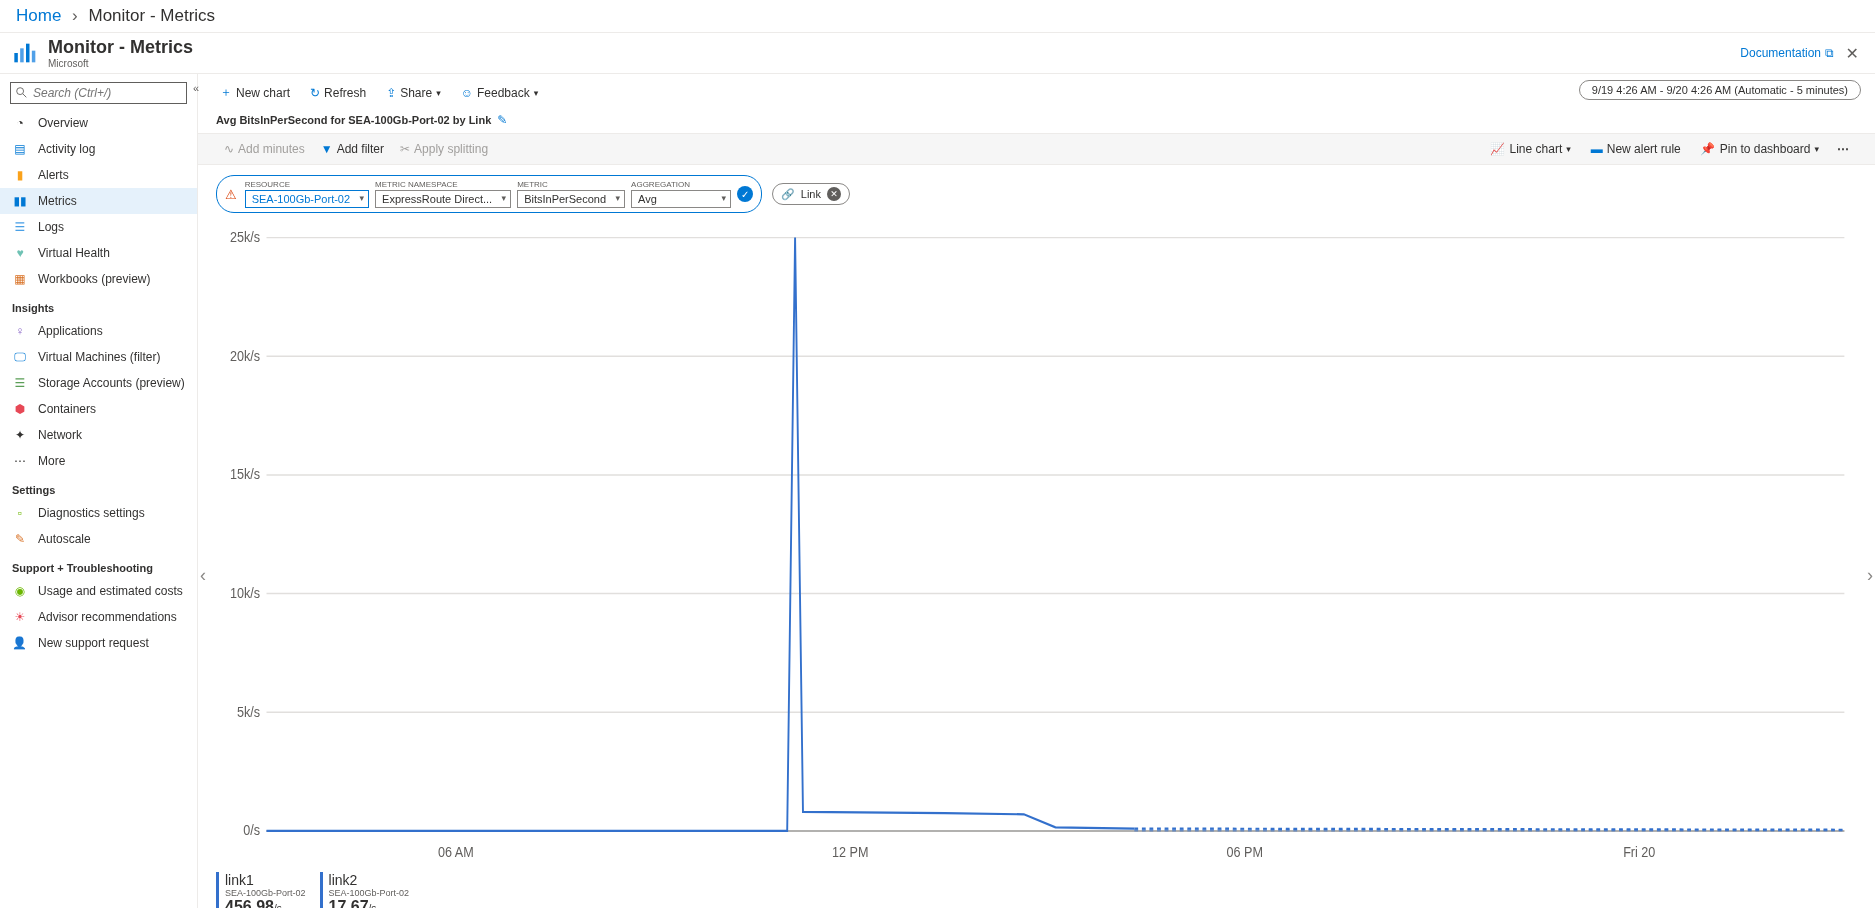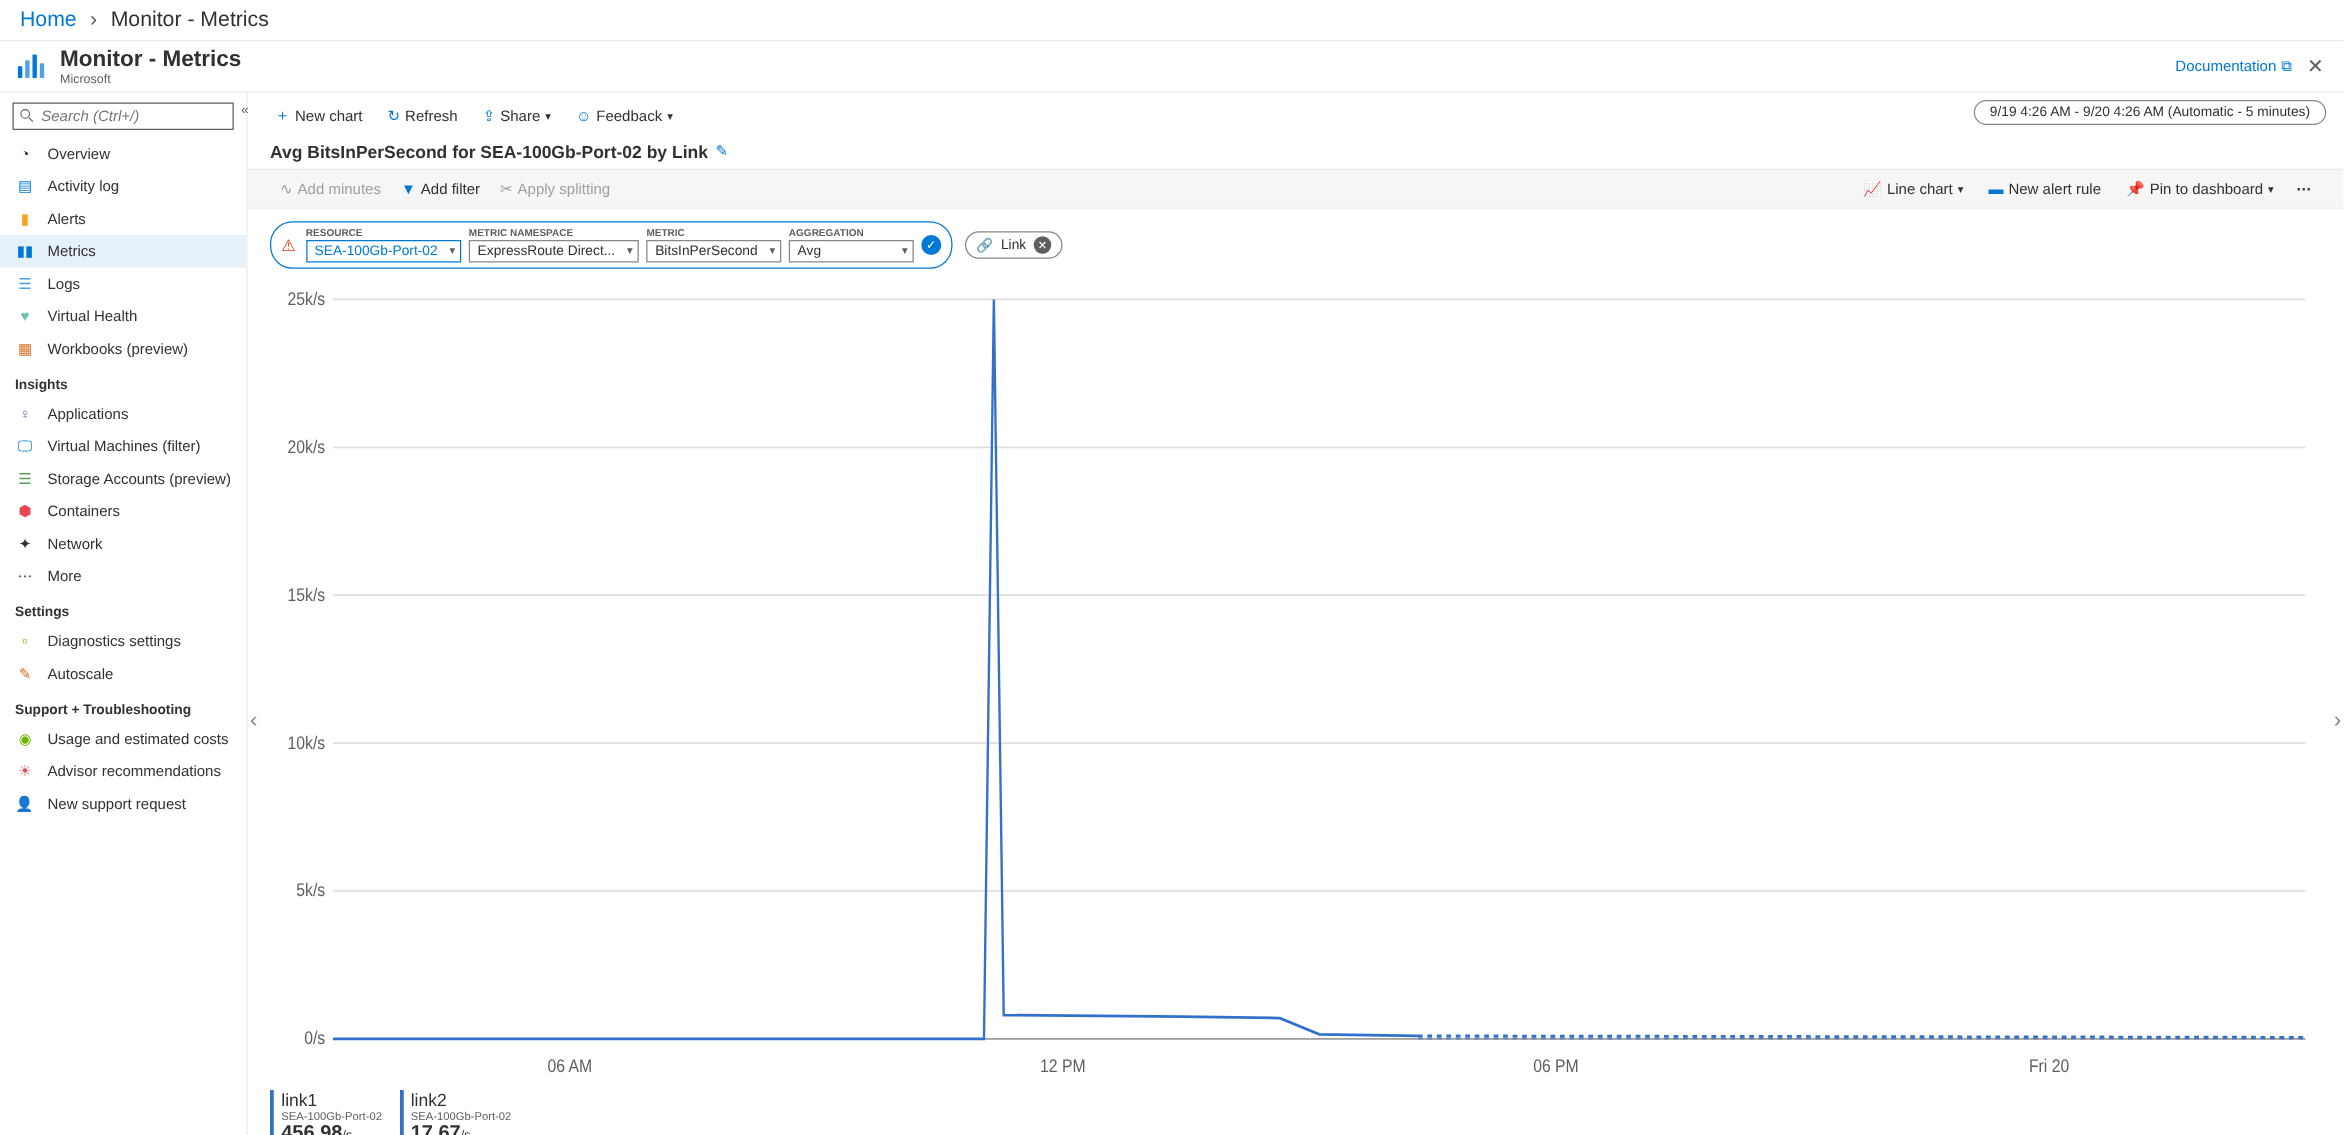--- a/index.html
+++ b/index.html
@@ -35,37 +35,37 @@
 .main { flex: 1; display: flex; flex-direction: column; overflow: hidden; }
 
 
 .toolbar { display: flex; align-items: center; padding: 6px 14px; gap: 4px; position: relative; }
 .tb-btn { display: inline-flex; align-items: center; gap: 4px; padding: 4px 8px; font-size: 12px; color: #323130; cursor: pointer; border: none; background: none; }
 .tb-btn .icon { color: #0078d4; }
 .time-pill { position: absolute; right: 14px; top: 6px; border: 1px solid #8a8886; border-radius: 12px; padding: 3px 12px; font-size: 11px; cursor: pointer; }
 
 
 .chart-title-row { display: flex; align-items: center; padding: 2px 18px 6px 18px; }
-.chart-title { font-size: 14px; font-weight: 600; }
+.chart-title { font-size: 11px; font-weight: 600; }
 .edit-pen { color: #0078d4; margin-left: 6px; cursor: pointer; }
 
 
 .toolbar2 { display: flex; align-items: center; padding: 4px 18px; background: #f6f6f6; border-top: 1px solid #edebe9; border-bottom: 1px solid #edebe9; }
 .tb2-btn { display: inline-flex; align-items: center; gap: 4px; padding: 3px 8px; font-size: 12px; cursor: pointer; }
 .tb2-btn.disabled { color: #a19f9d; }
 .tb2-btn .icon { font-size: 12px; }
 .tb2-spacer { flex: 1; }
 .tb2-right { display: flex; align-items: center; gap: 4px; }
 .more-btn { cursor: pointer; padding: 4px 6px; letter-spacing: 2px; font-weight: bold; }
 
 
 .selector-row { display: flex; align-items: center; gap: 10px; padding: 10px 18px; }
 .selector-group { display: flex; align-items: center; border: 1.5px solid #0078d4; border-radius: 18px; padding: 4px 8px; gap: 6px; }
 .sel-field { display: flex; flex-direction: column; }
-.sel-label { font-size: 8px; text-transform: uppercase; color: #605e5c; margin-bottom: 1px; font-weight: bold; }
+.sel-label { font-size: 8px; text-transform: uppercase; color: #605e5c; margin-bottom: 1px; }
 .sel-ctl { border: 1px solid #8a8886; font-size: 11px; padding: 2px 18px 2px 6px; position: relative; background: #fff; cursor: pointer; min-width: 100px; }
 .sel-ctl.resource { border: 1px solid #0078d4; color: #0078d4; min-width: 110px; }
 .sel-ctl::after { content: "▾"; position: absolute; right: 4px; top: 2px; font-size: 9px; color: #605e5c; }
 .check-mark { width: 16px; height: 16px; border-radius: 50%; background: #0078d4; color: #fff; display: inline-flex; align-items: center; justify-content: center; font-size: 10px; }
 .link-pill { border: 1px solid #8a8886; border-radius: 14px; padding: 3px 8px; display: inline-flex; align-items: center; gap: 6px; font-size: 11px; }
 .link-pill .remove { background: #605e5c; color: #fff; border-radius: 50%; width: 14px; height: 14px; display: inline-flex; align-items: center; justify-content: center; font-size: 9px; cursor: pointer; }
 .warn-tri { color: #d83b01; font-size: 13px; margin-right: 2px; }
 
 
 .chart-wrap { position: relative; flex: 1; padding: 0 18px 10px 18px; display: flex; flex-direction: column; }

